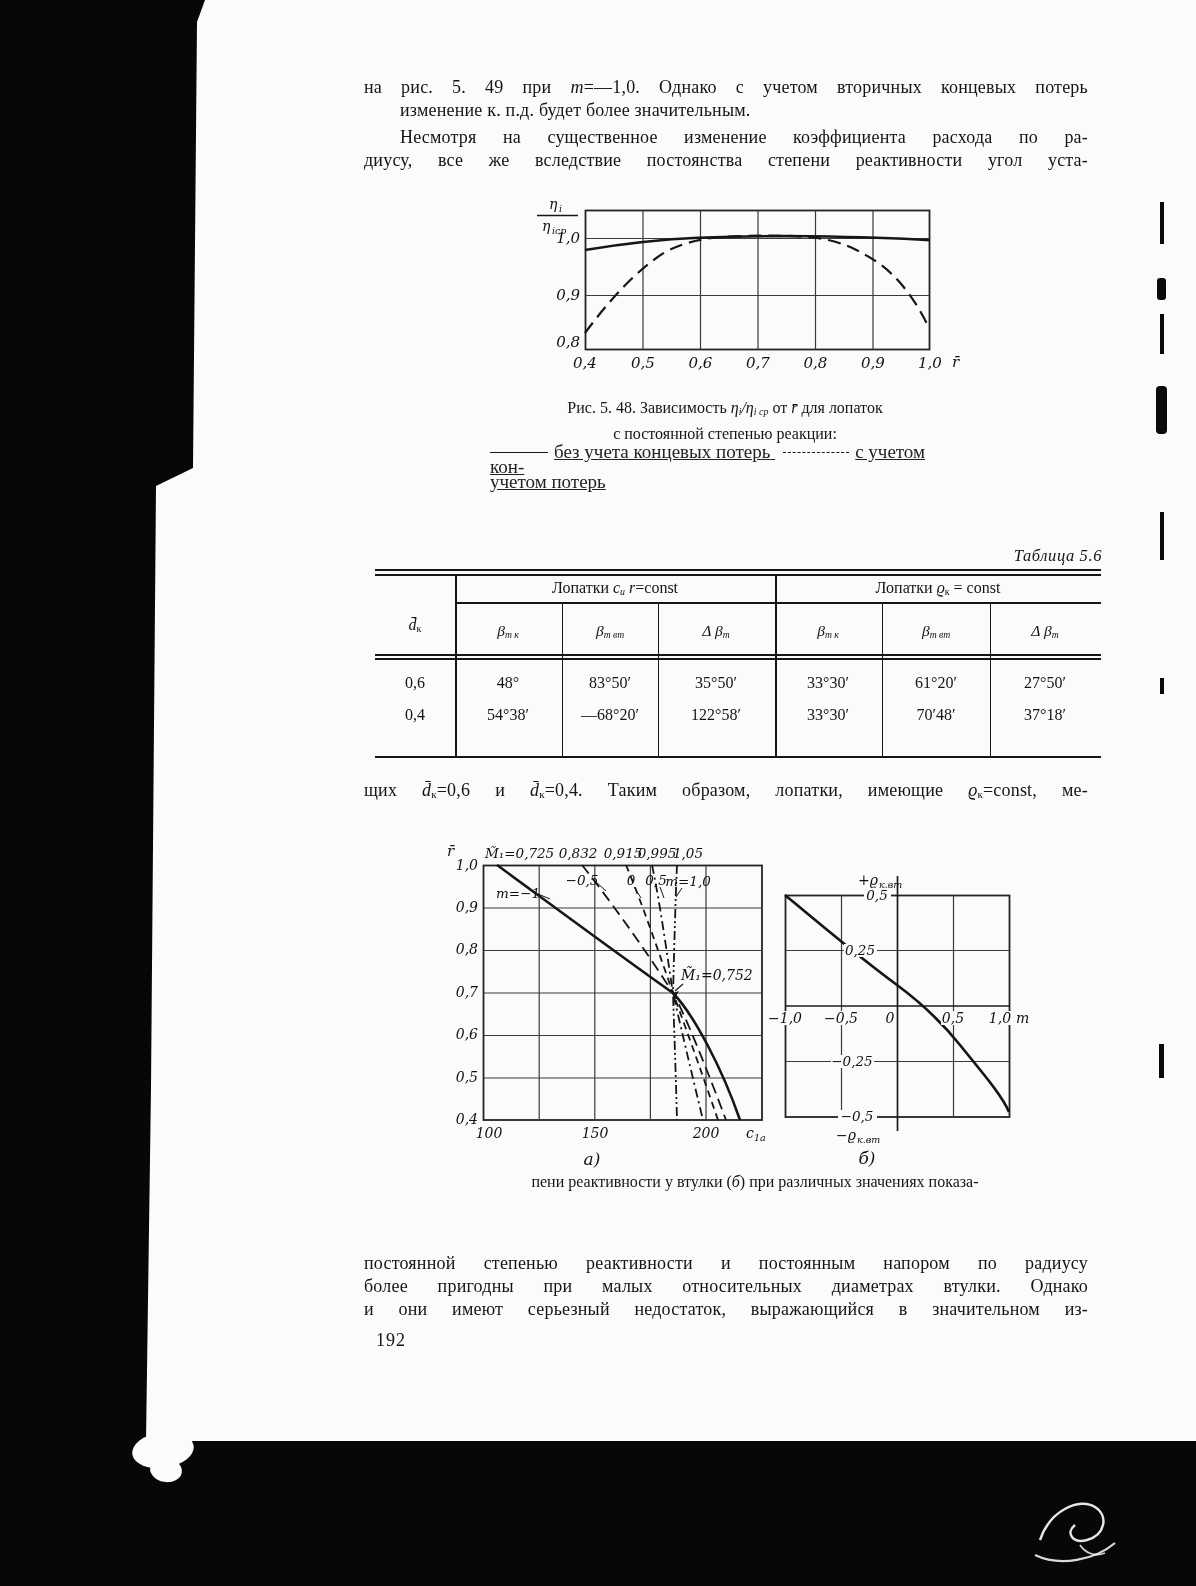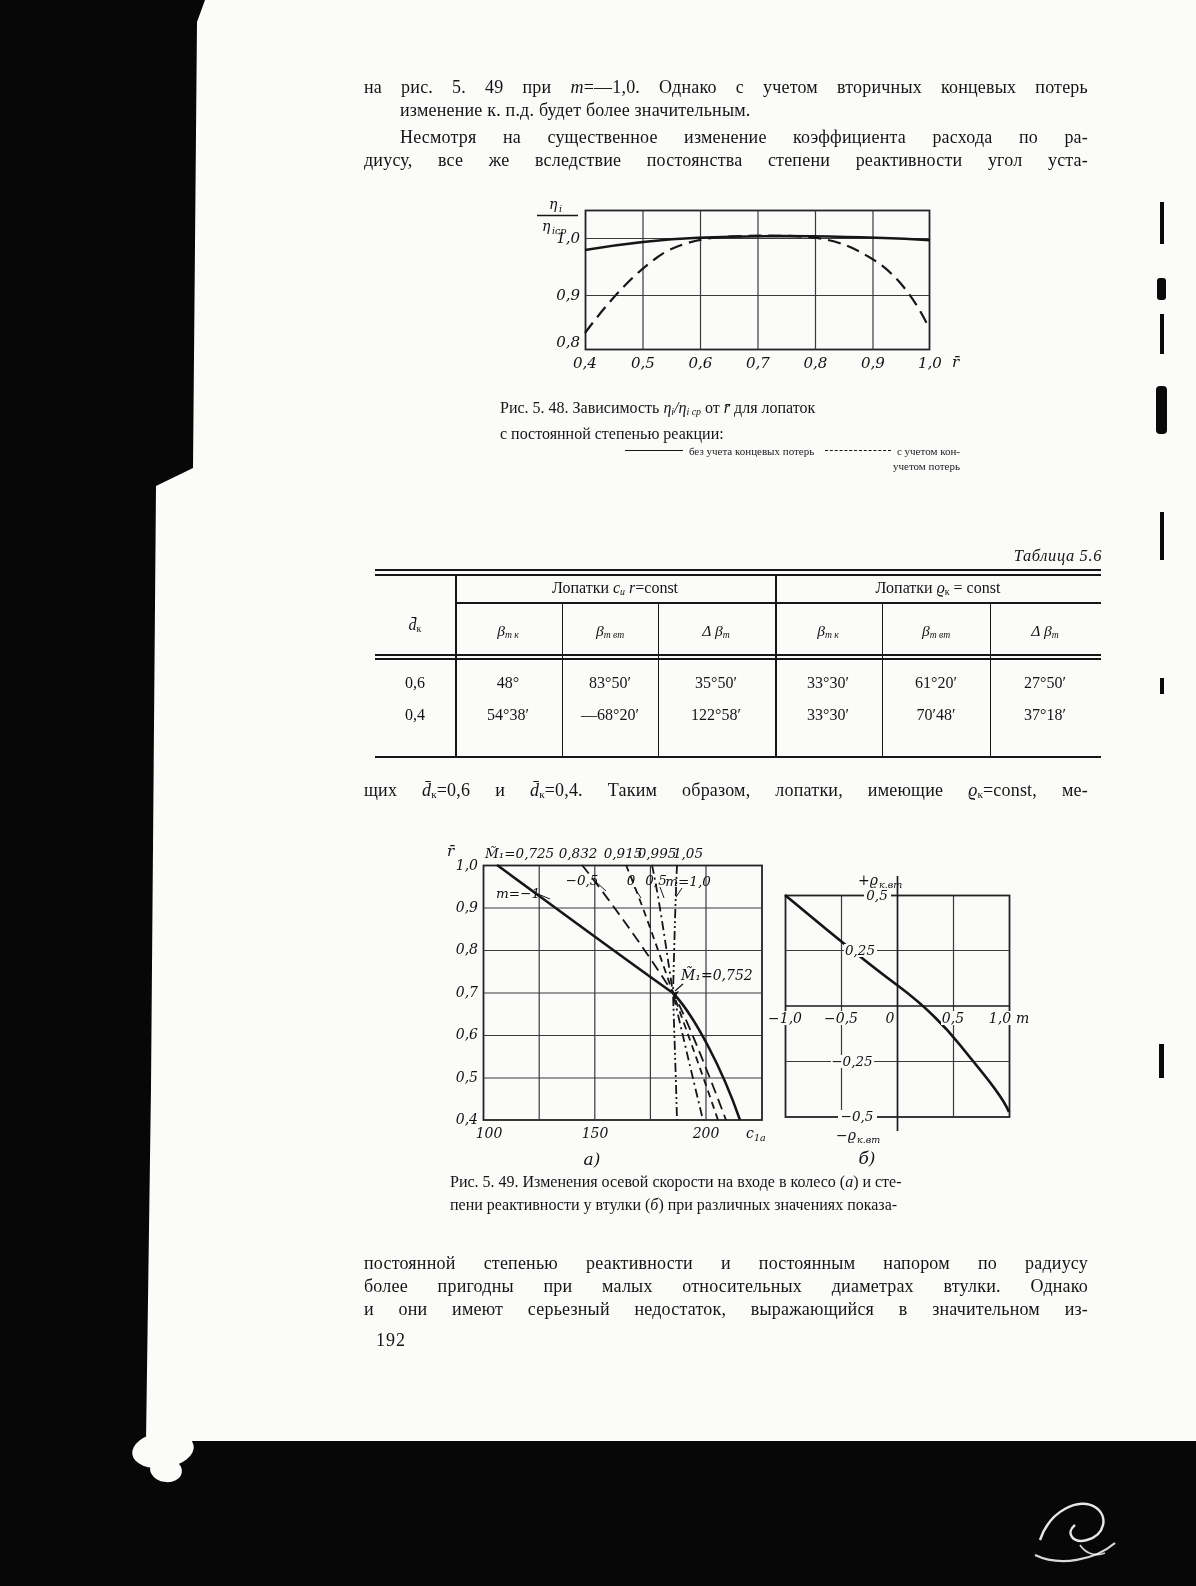--- a/index.html
+++ b/index.html
@@ -7,22 +7,22 @@
         font-family:"Liberation Serif",serif;color:#141414;}
   .abs{position:absolute;}
   
   .bl{position:absolute;left:364px;width:724px;font-size:18px;line-height:22px;
       text-align:justify;text-align-last:justify;letter-spacing:.2px;white-space:nowrap;}
   .bl.end{text-align-last:left;margin-left:36px;}
   .bl.indent{text-indent:36px;}
   .seg-i{font-style:italic;}
   .seg-sb{font-size:62%;vertical-align:-0.22em;letter-spacing:0;}
   
-  .cap{position:absolute;text-align:left;font-size:16px;line-height:22px;}
-  .legend{position:absolute;text-align:right;font-size:11px;line-height:15px;color:#222;}
+  .cap{position:absolute;text-align:center;font-size:16px;line-height:22px;}
+  .legend{position:absolute;text-align:left;font-size:19px;line-height:15px;color:#222;text-decoration:underline;}
   .lsample{display:inline-block;vertical-align:middle;height:0;border-top:1.7px solid #161616;margin:0 6px 3px 0;}
   .lsample.dash{border-top-style:dashed;}
   
   #tbl{position:absolute;left:375px;top:566px;width:726px;height:196px;font-size:16px;}
   .tl{position:absolute;background:#161616;}
   .tc{position:absolute;transform:translateX(-50%);white-space:nowrap;text-align:center;}
   .tcap{position:absolute;left:880px;top:546px;width:222px;text-align:right;
         font-style:italic;font-size:16.5px;letter-spacing:.6px;}
   
   .ink{position:absolute;background:#0a0a0a;}
@@ -256,21 +256,20 @@
       <text x="256" y="183" font-size="14">m</text>
     </g>
     <g>
       <text x="96" y="300" font-size="14" text-anchor="end">−ϱ</text>
       <text x="97" y="303" font-size="9.5">к.вт</text>
     </g>
     <text x="107" y="324" font-size="17" text-anchor="middle">б)</text>
   </svg>
 
   <div class="cap" style="left:450px;top:1171px;width:610px;line-height:22.5px;">
-    <div><span>Рис. 5. 49. Изменения осевой скорости на входе в колесо (</span><span class="seg-i">а</span><span>) и сте-</span></div>
     <div><span>пени реактивности у втулки (</span><span class="seg-i">б</span><span>) при различных значениях показа-</span></div>
   </div>
 
   <div class="bl" style="top:1252px;"><span>постоянной степенью реактивности и постоянным напором по радиусу</span></div>
   <div class="bl" style="top:1275px;"><span>более пригодны при малых относительных диаметрах втулки. Однако</span></div>
   <div class="bl" style="top:1298px;"><span>и они имеют серьезный недостаток, выражающийся в значительном из-</span></div>
 
   <div class="pgnum">192</div>
 </div>
 

